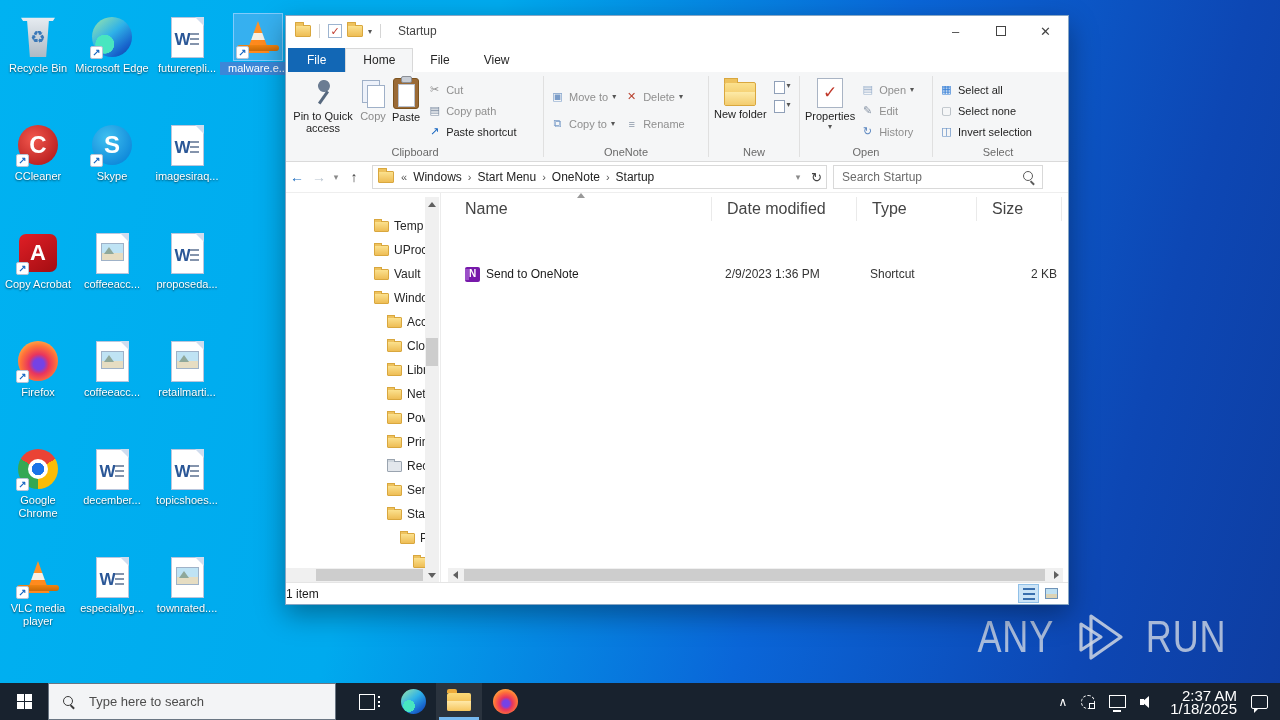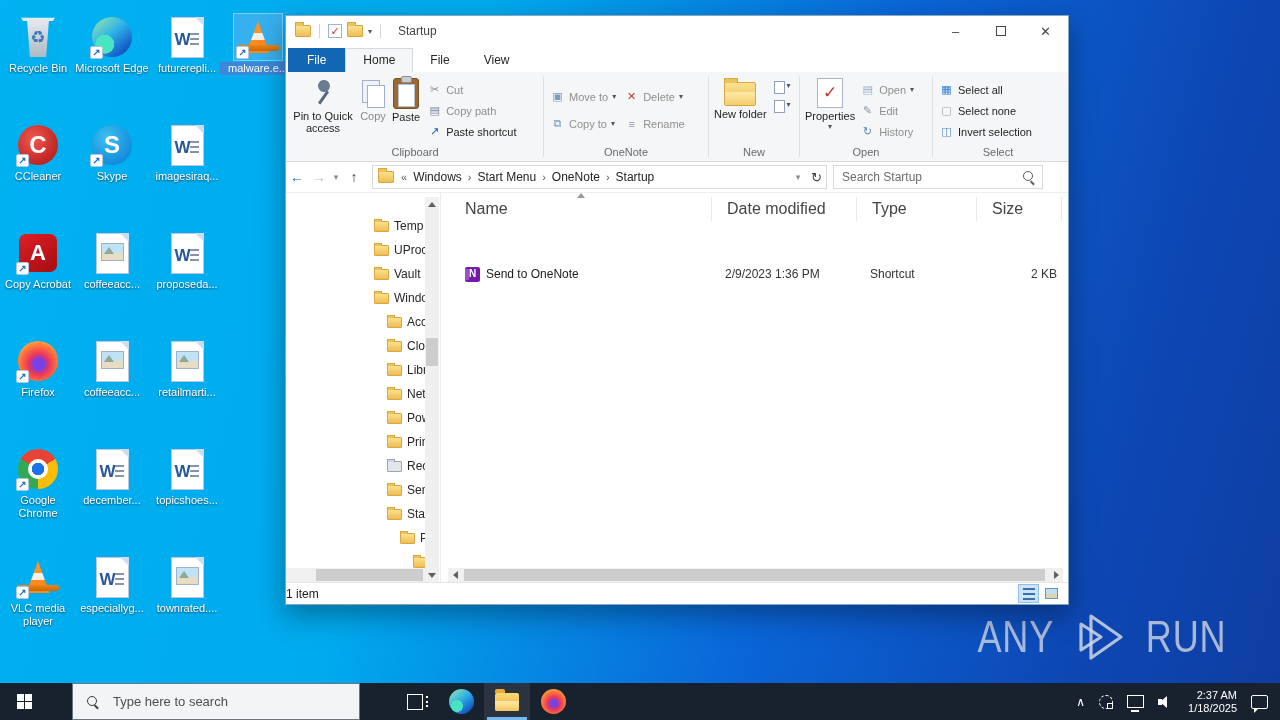--- a/index.html
+++ b/index.html
@@ -144,21 +144,21 @@
   .vbtn.active{background:#cce4f7;border-color:#90c0e8;}
   .vdetails{width:12px;height:12px;background:repeating-linear-gradient(180deg,#3a6fae 0 2px,rgba(0,0,0,0) 2px 5px);}
   .vthumbs{width:13px;height:11px;border:1px solid #6f93b8;background:linear-gradient(180deg,#bfe0f2 0 60%,#dcd3b4 60%);}
 
   
   .watermark{position:absolute;right:45px;top:608px;display:flex;align-items:center;gap:8px;color:rgba(208,215,227,.8);}
   .wmtext{font-size:44px;font-weight:500;letter-spacing:1px;transform:scaleX(.82);transform-origin:center;}
   .wmlogo{width:58px;height:58px;}
 
   
-  .taskbar{position:absolute;left:0;top:683px;width:1280px;height:37px;background:#18222e;display:flex;align-items:center;gap:24px;}
+  .taskbar{position:absolute;left:0;top:683px;width:1280px;height:37px;background:#18222e;display:flex;align-items:center;}
   .startbtn{width:48px;height:37px;display:flex;align-items:center;justify-content:center;}
   .winlogo{display:grid;grid-template-columns:7px 7px;grid-template-rows:7px 7px;gap:1px;}
   .winlogo span{background:#fff;}
   .tsearch{position:relative;width:288px;height:37px;background:#f3f4f6;border:1px solid #6a7683;display:flex;align-items:center;padding-left:40px;}
   .tsearch .ph{font-size:13px;color:#4d4d4d;}
   .tsearch .mag{left:14px;right:auto;}
   .tsearch .mag::before{border-color:#3b3b3b;}
   .tsearch .mag::after{background:#3b3b3b;}
   .tbicons{display:flex;align-items:center;height:37px;margin-left:8px;}
   .tbtn{position:relative;width:46px;height:37px;display:flex;align-items:center;justify-content:center;}
@@ -174,21 +174,21 @@
   .fold-tb::after{content:"";position:absolute;left:0;bottom:0;width:100%;height:10px;background:linear-gradient(180deg,#ffe9a8,#f6c65e);border-radius:0 0 2px 2px;}
   .tray{position:absolute;right:0;top:0;height:37px;display:flex;align-items:center;gap:14px;padding-right:12px;color:#fff;}
   .trayglyph{font-size:12px;color:#fff;}
   .dashcircle{width:14px;height:14px;border:1.4px dashed #fff;border-radius:50%;position:relative;}
   .dashcircle::after{content:"";position:absolute;right:-1px;bottom:-1px;width:4px;height:4px;background:#18222e;border:1px solid #fff;}
   .nettray{position:relative;width:17px;height:13px;border:1.5px solid #fff;}
   .nettray::after{content:"";position:absolute;left:3px;bottom:-5px;width:8px;height:2px;background:#fff;box-shadow:3px-0 0 #fff;}
   .voltray{position:relative;width:16px;height:14px;}
   .voltray::before{content:"";position:absolute;left:0;top:4px;width:4px;height:6px;background:#fff;}
   .voltray::after{content:"";position:absolute;left:2px;top:1px;border-style:solid;border-width:6px 0 6px 7px;border-color:rgba(0,0,0,0) rgba(0,0,0,0) rgba(0,0,0,0) #fff;transform:rotate(180deg);}
-  .clock{text-align:right;font-size:11px;line-height:13px;color:#fff;}
+  .clock{text-align:right;font-size:15px;line-height:13px;color:#fff;}
   .notif{position:relative;width:17px;height:14px;border:1.5px solid #fff;border-radius:2px;}
   .notif::after{content:"";position:absolute;left:2px;bottom:-5px;border-style:solid;border-width:5px 5px 0 0;border-color:#fff rgba(0,0,0,0) rgba(0,0,0,0) rgba(0,0,0,0);}
 </style>
 </head>
 <body>
 
 <div id="desktop-icons">
     <div class="dicon" style="left: 0px; top: 14px;">
       <div class="ic k-recycle">
         <div class="g">♻</div>

